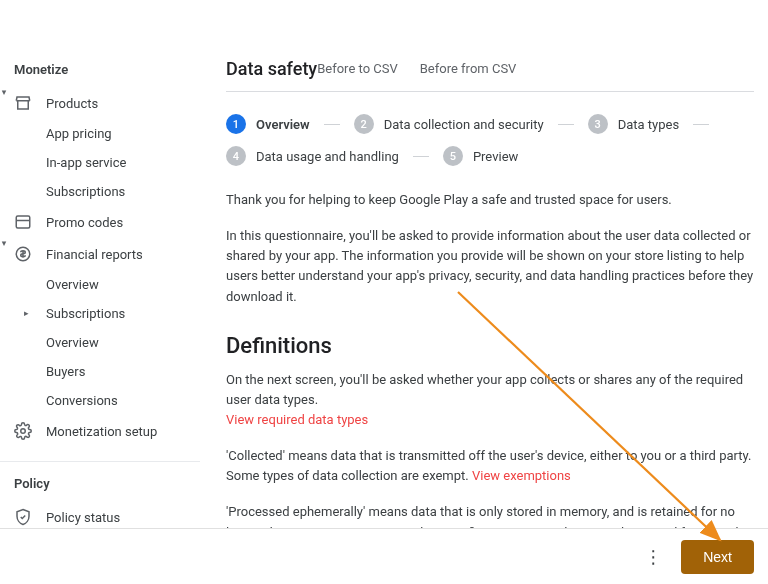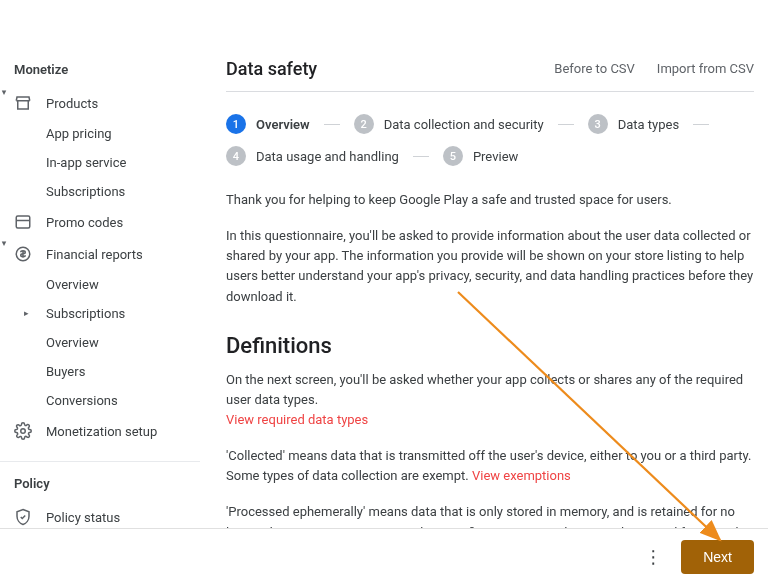--- a/index.html
+++ b/index.html
@@ -72,21 +72,20 @@
   }
   
   .main {
     flex: 1;
     padding: 0 14px 0 26px;
     overflow-y: auto;
   }
   .page-header {
     display: flex;
     align-items: center;
-    justify-content: space-between;
     padding: 18px 0 12px 0;
   }
   .page-title {
     font-size: 18px;
     font-weight: 500;
     color: #202124;
   }
   .header-links {
     display: flex;
     gap: 22px;
@@ -293,21 +292,21 @@
       </span>
       <span>App content</span>
     </div>
   </nav>
 
   <main class="main">
     <div class="page-header">
       <div class="page-title">Data safety</div>
       <div class="header-links">
         <span>Before to CSV</span>
-        <span>Import from CSV</span>
+        <span>Before from CSV</span>
       </div>
     </div>
     <hr class="page-rule">
 
     <div class="stepper">
       <div class="step active">
         <span class="step-circle">1</span>
         <span class="step-label">Overview</span>
       </div>
       <span class="step-dash"></span>

